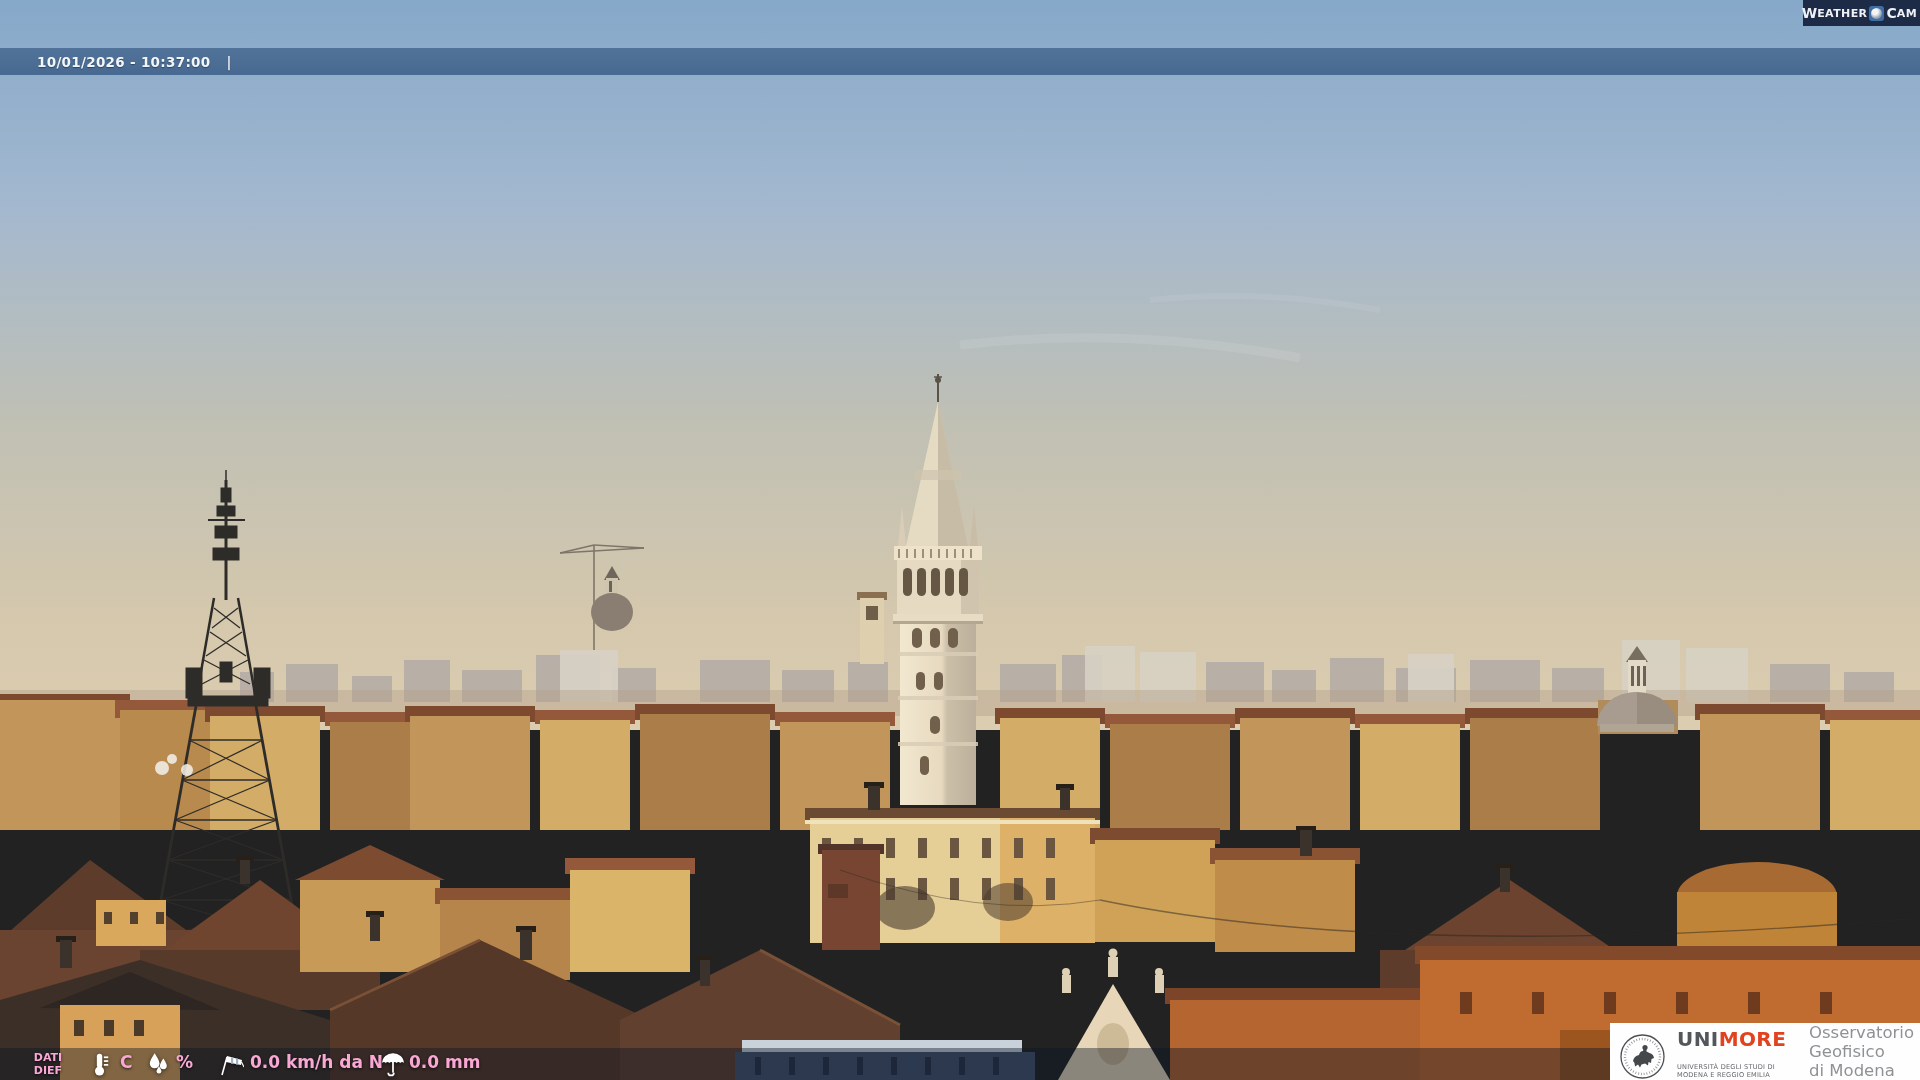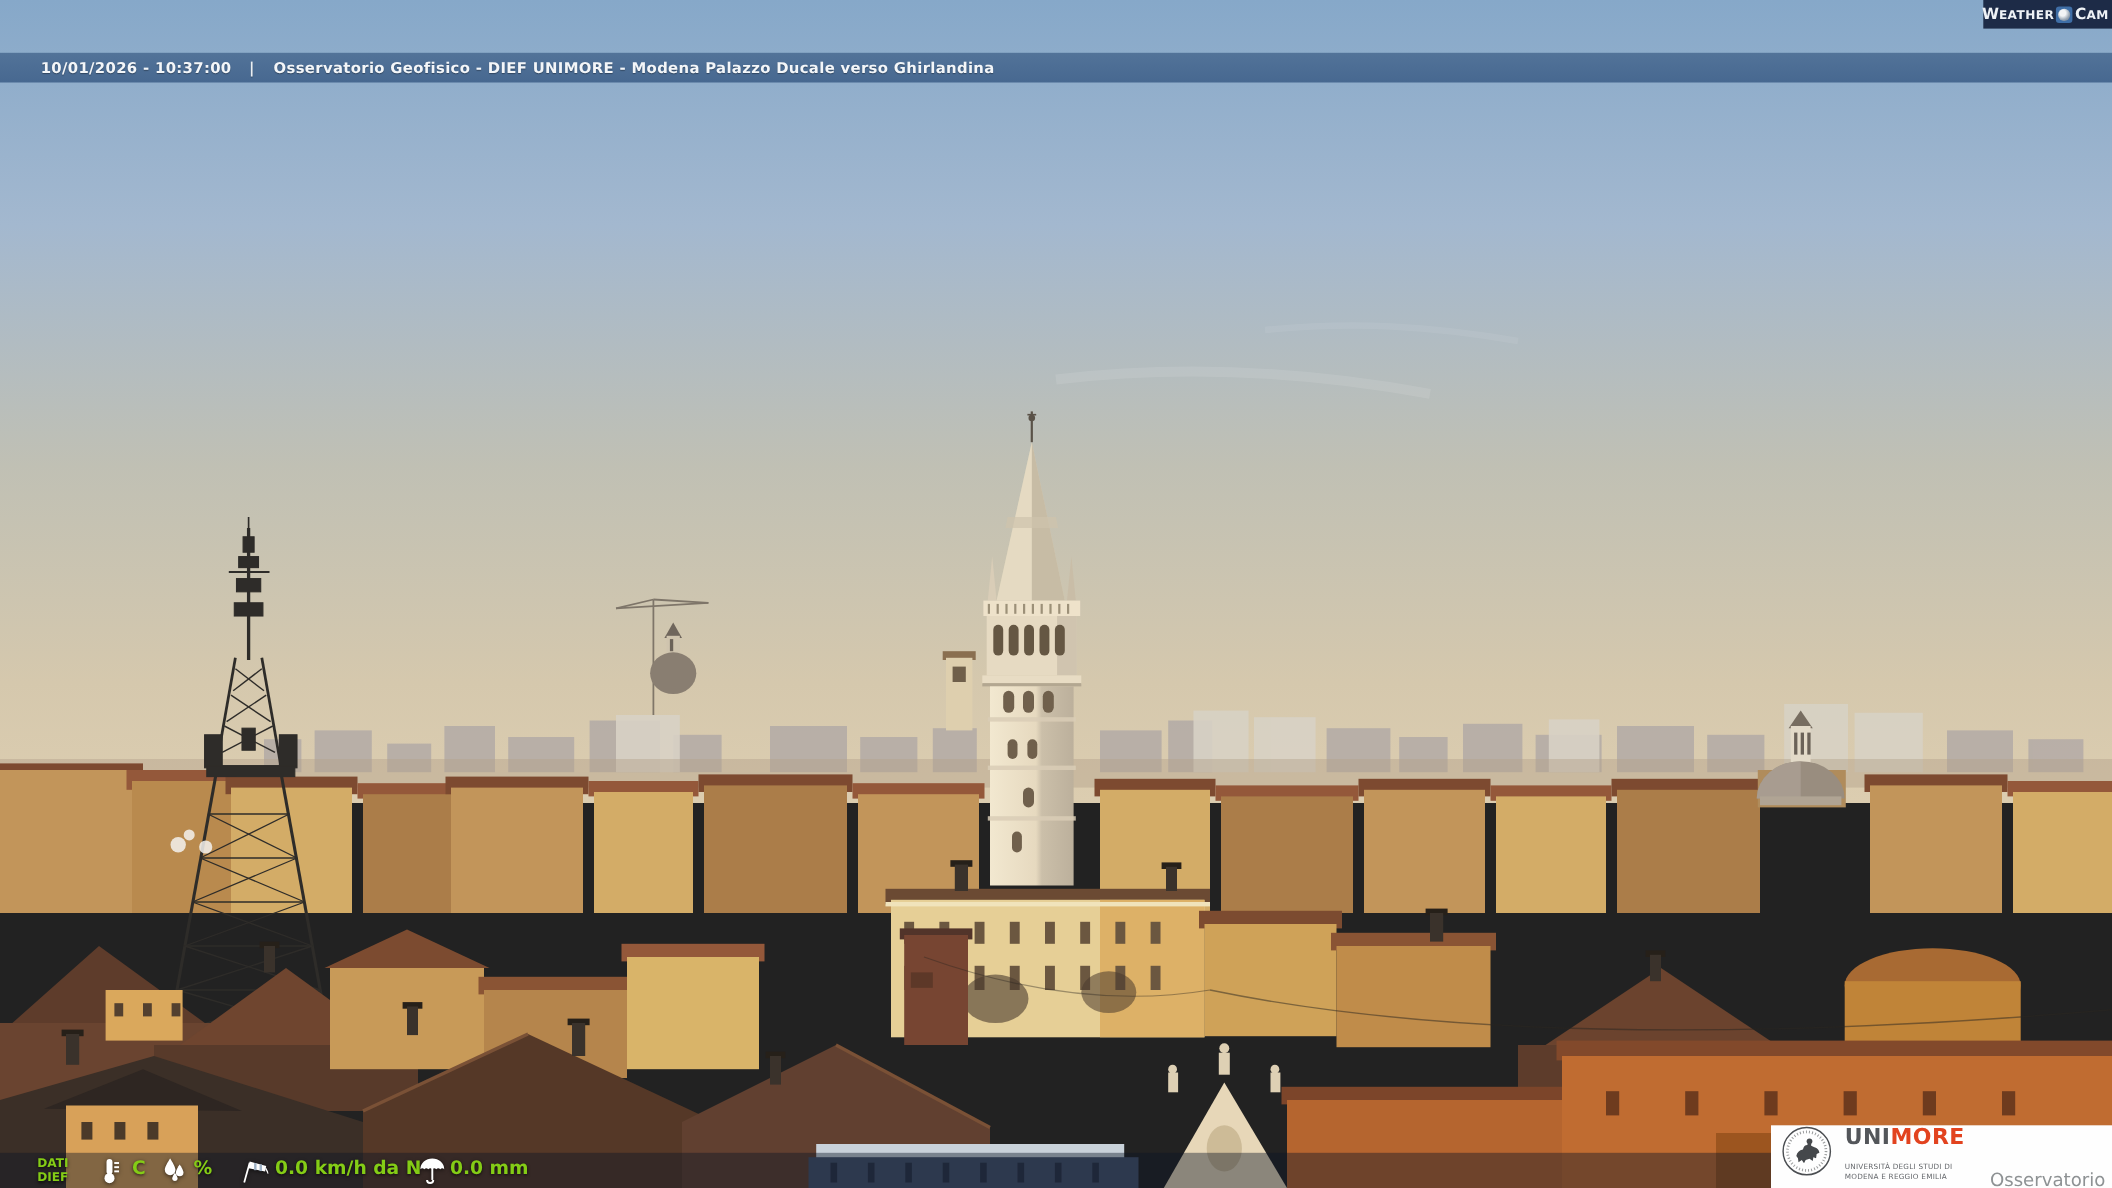--- a/index.html
+++ b/index.html
@@ -21,31 +21,31 @@
         justify-content:flex-end;padding-right:3px;box-sizing:border-box;
         color:#eef2f6;text-shadow:none;}
   .wcam .big{font-size:14px;font-weight:bold;}
   .wcam .small{font-size:11px;font-weight:bold;letter-spacing:.4px;}
   .lens{width:15px;height:15px;background:#3f6ea6;border-radius:3px;
         position:relative;margin:0 2px;flex:0 0 auto;}
   .lens::after{content:'';position:absolute;inset:2px;border-radius:50%;
         background:radial-gradient(circle at 38% 35%,#f2f4f6 0 28%,#9aa7b5 62%,#5e6b7d 100%);}
   
   .meteobar{position:absolute;left:0;bottom:0;width:1920px;height:32px;
-            background:rgba(13,21,38,.42);color:#84cc16;}
+            background:rgba(13,21,38,.42);color:#f9a8d4;}
   .meteobar .item{position:absolute;text-shadow:0 1px 3px rgba(0,0,0,.75);}
   .mlabel{left:16px;top:3px;width:64px;text-align:center;font-size:11px;
           font-weight:bold;line-height:1.2;}
   .mval{font-size:17px;font-weight:bold;top:4px;}
   .micon{position:absolute;top:3px;width:26px;height:26px;
          filter:drop-shadow(0 1px 2px rgba(0,0,0,.6));}
   .micon svg{width:100%;height:100%;}
   
   .card{position:absolute;right:0;bottom:0;width:310px;height:57px;
-        background:#fefefe;display:flex;align-items:flex-start;
+        background:#fefefe;display:flex;align-items:flex-end;
         padding-left:9px;box-sizing:border-box;}
   .seal{flex:0 0 auto;width:47px;height:47px;}
   .brand{flex:0 0 auto;margin-left:11px;width:120px;}
   .brand-line{font-size:20px;font-weight:bold;letter-spacing:.4px;color:#53565a;line-height:1;}
   .brand-line .more{color:#e2431f;}
   .brand-sub{font-size:6.6px;color:#63666a;letter-spacing:.22px;line-height:1.3;margin-top:14px;}
   .card-right{margin-left:12px;font-size:16.5px;color:#8e9294;line-height:1.16;margin-top:40px;}
 </style>
 </head>
 <body>
@@ -377,21 +377,20 @@
     <rect x="236" y="856" width="18" height="6" fill="#262019"></rect>
       <rect x="240" y="860" width="10" height="24" fill="#3a322b"></rect>
     <rect x="56" y="936" width="20" height="6" fill="#262019"></rect>
       <rect x="60" y="940" width="12" height="28" fill="#3a322b"></rect>
   </g>
 </svg>
 
 <div class="topbar">
   <span class="ts">10/01/2026 - 10:37:00</span>
   <span class="sep">|</span>
-  <span class="title">Osservatorio Geofisico - DIEF UNIMORE - Modena Palazzo Ducale verso Ghirlandina</span>
 </div>
 <div class="wcam">
   <span class="big">W</span>
     <span class="small">EATHER</span>
   <span class="lens"></span>
   <span class="big">C</span>
     <span class="small">AM</span>
 </div>
 
 <div class="meteobar">

